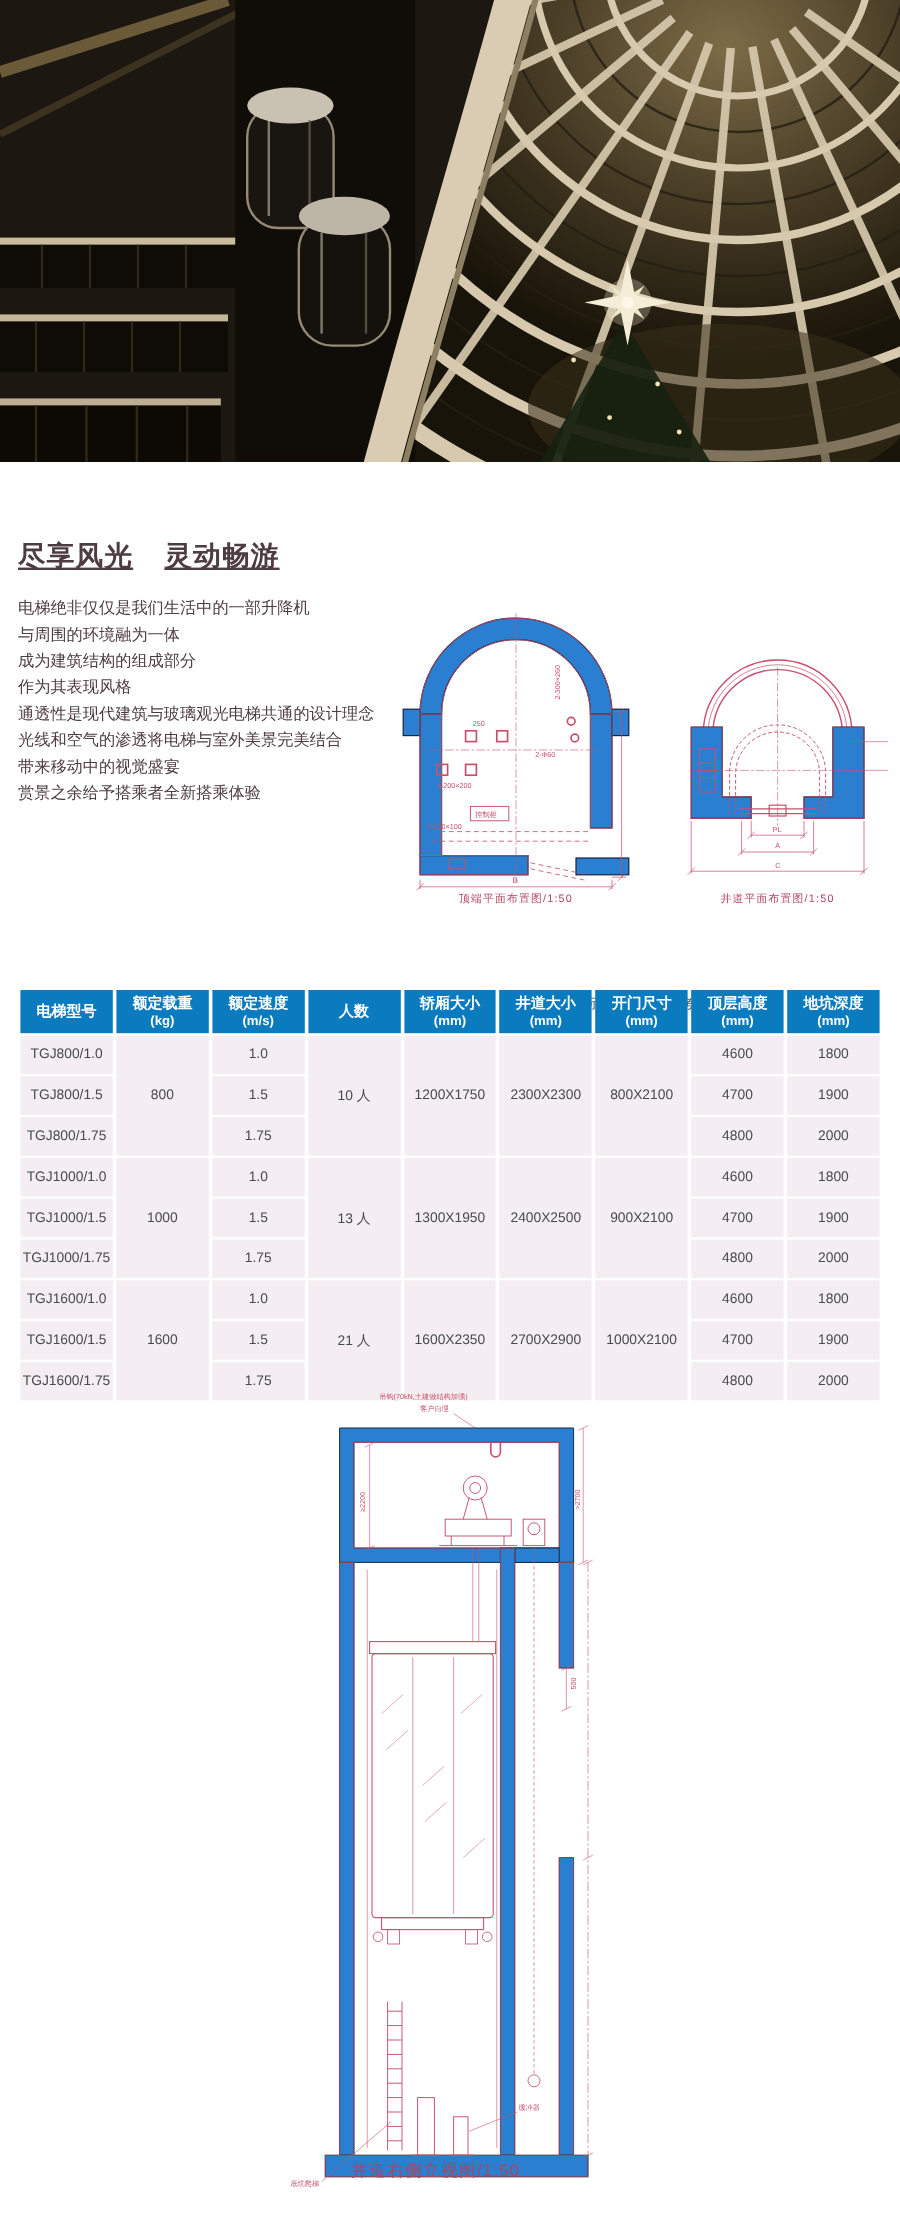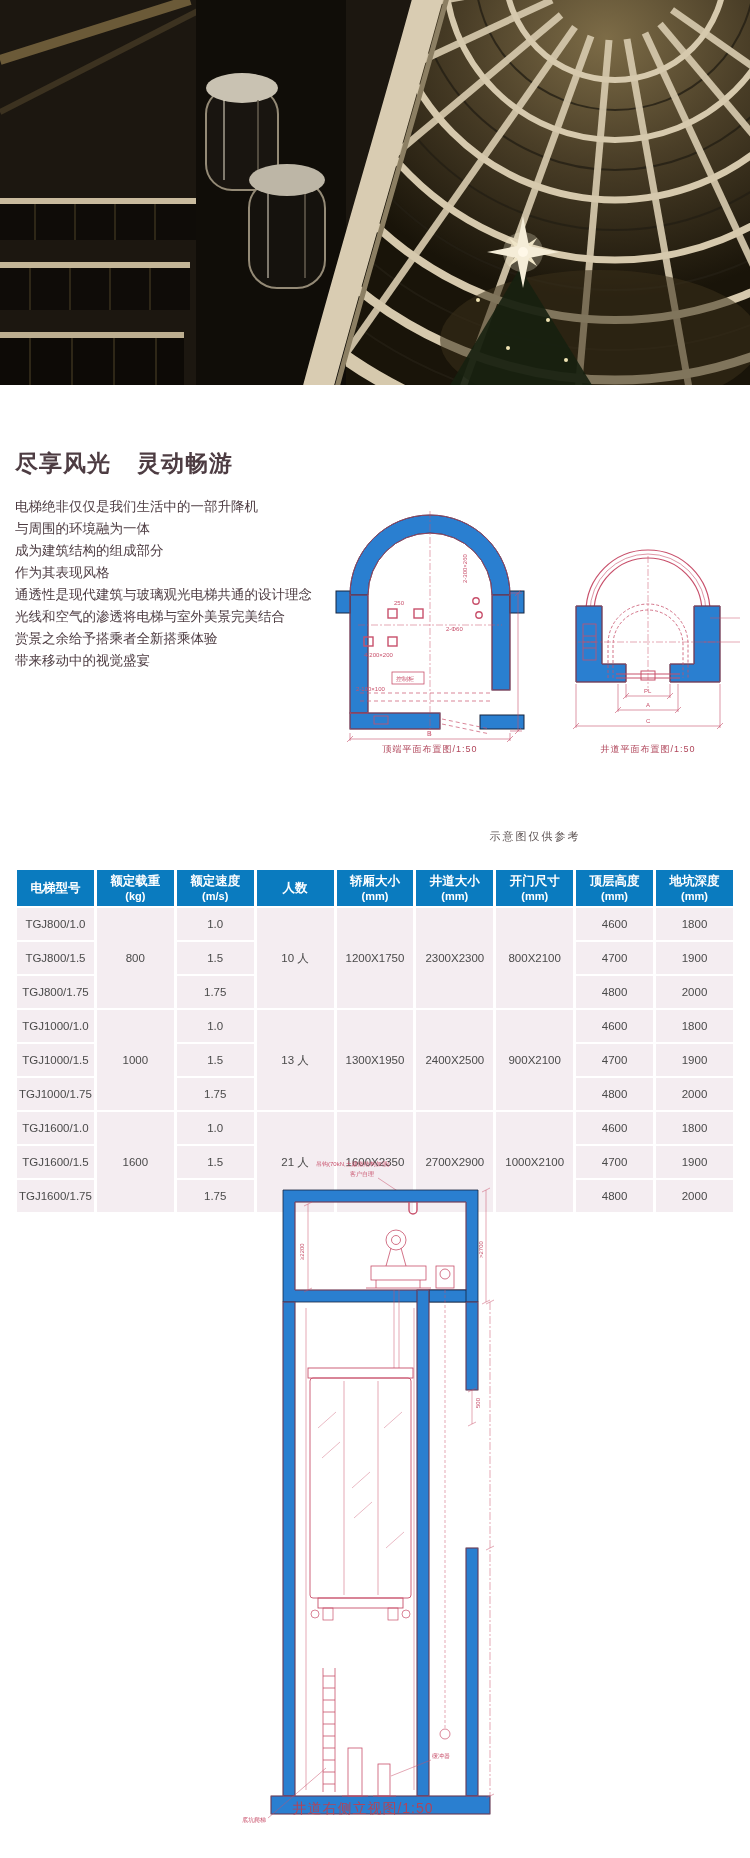--- a/index.html
+++ b/index.html
@@ -13,33 +13,33 @@
   *{margin:0;padding:0;box-sizing:border-box;}
   html,body{background:#ffffff;}
   body{
     width:750px;height:1858px;position:relative;overflow:hidden;
     font-family:"Liberation Sans","DejaVu Sans",sans-serif;
   }
   
   .photo{position:absolute;left:0;top:0;width:750px;height:385px;overflow:hidden;background:#1c1710;}
   
   .intro{position:absolute;left:15px;top:448px;width:320px;color:var(--text-dark);}
-  .intro h1{font-size:23px;font-weight:bold;letter-spacing:1px;margin-bottom:17px;white-space:nowrap;}
+  .intro h1{font-size:23px;font-weight:bold;letter-spacing:1px;margin-bottom:17px;white-space:nowrap;text-decoration:underline;}
   .intro h1 .t2{margin-left:26px;}
   .intro p{font-size:13.5px;line-height:22px;white-space:nowrap;}
   
   .plan-left{position:absolute;left:330px;top:495px;}
   .plan-right{position:absolute;left:556px;top:548px;}
   .plan-caption{position:absolute;font-size:9px;color:#b0455a;text-align:center;letter-spacing:1px;}
   .cap-left{left:330px;top:743px;width:200px;}
   .cap-right{left:556px;top:743px;width:184px;}
   .ref-note{position:absolute;left:330px;top:829px;width:410px;text-align:center;
             font-size:11px;color:#5a5050;letter-spacing:2px;}
   
-  .spec-table{position:absolute;left:14px;top:868px;width:722px;
+  .spec-table{position:absolute;left:14px;top:823px;width:722px;
               border-collapse:separate;border-spacing:3px 2px;table-layout:fixed;}
   .spec-table th{
     background:var(--header-blue);color:#ffffff;font-size:12.5px;font-weight:bold;
     height:36px;padding:2px 0;line-height:1.3;vertical-align:middle;}
   .spec-table th .unit{font-size:11px;font-weight:bold;}
   .spec-table td{
     background:var(--cell-bg);color:var(--table-text);font-size:11.5px;
     height:19px;text-align:center;vertical-align:middle;padding:10px 1px;white-space:nowrap;}
   
   .section-drawing{position:absolute;left:228px;top:1128px;}
@@ -165,22 +165,22 @@
 </div>
 
 <div class="intro">
   <h1><span>尽享风光</span><span class="t2">灵动畅游</span></h1>
   <p>电梯绝非仅仅是我们生活中的一部升降机</p>
   <p>与周围的环境融为一体</p>
   <p>成为建筑结构的组成部分</p>
   <p>作为其表现风格</p>
   <p>通透性是现代建筑与玻璃观光电梯共通的设计理念</p>
   <p>光线和空气的渗透将电梯与室外美景完美结合</p>
+  <p>带来移动中的视觉盛宴</p>
   <p>赏景之余给予搭乘者全新搭乘体验</p>
-  <p>带来移动中的视觉盛宴</p>
 </div>
 
 <div class="plan-left">
   <svg width="200" height="250" viewBox="0 0 200 250">
 
     <g fill="#2a7fd0" stroke="#16243f" stroke-width="1">
       <path d="M20,100 A80,80 0 0 1 180,100 L162,100 A62,62 0 0 0 38,100 Z"></path>
       <rect x="20" y="100" width="18" height="118"></rect>
       <rect x="6" y="96" width="14" height="22"></rect>
       <rect x="162" y="100" width="18" height="95"></rect>

